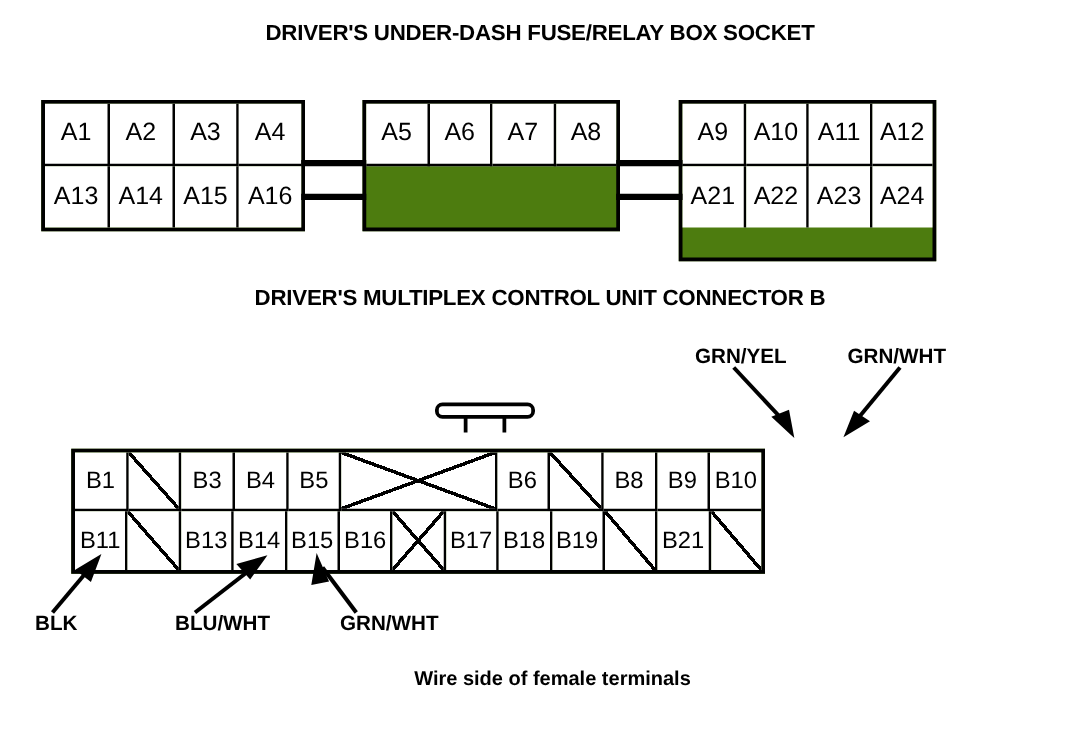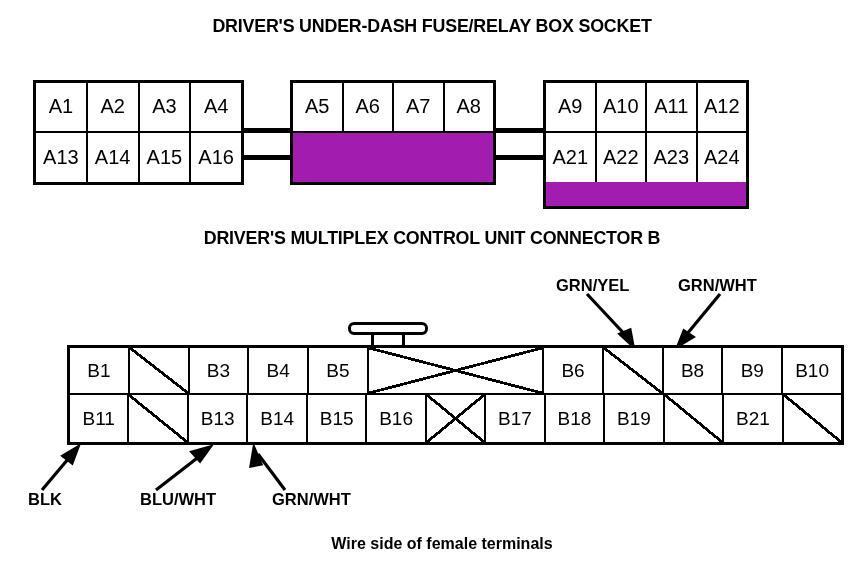--- a/index.html
+++ b/index.html
@@ -21,21 +21,21 @@
   #title-b{top:228px;}
 
   .caption{
     position:absolute;width:100%;text-align:center;
     font-size:16px;font-weight:bold;top:535px;
     font-family:"Liberation Sans", sans-serif;
     padding-left:10px;
   }
 
   
-  .conn{position:absolute;box-sizing:border-box;border:3px solid #000;background:#a21caf;}
+  .conn{position:absolute;box-sizing:border-box;border:3px solid #000;background:#4d7c0f;}
   .conn .row{display:flex;box-sizing:border-box;}
   .cell{
     box-sizing:border-box;
     border-right:2.5px solid #000;
     display:flex;align-items:center;justify-content:center;
     font-size:19px;font-weight:normal;
     font-family:"Liberation Sans", sans-serif;
     position:relative;letter-spacing:0px;
     background:#fff;
   }
@@ -70,21 +70,21 @@
   .conn-a .cell{flex:1 1 0;font-size:20px;}
 
   
   .linkbar{position:absolute;background:#000;height:5px;}
   #linkbar-1a{left:241px;top:128px;width:52px;}
   #linkbar-1b{left:241px;top:155px;width:52px;}
   #linkbar-2a{left:493px;top:128px;width:53px;}
   #linkbar-2b{left:493px;top:155px;width:53px;}
 
   
-  #conn-b{left:57px;top:345px;width:777px;height:100px;margin-left:10px;}
+  #conn-b{left:57px;top:359px;width:555px;height:100px;}
   .conn-b .row{height:47px;}
   .conn-b .cell{font-size:19px;}
 
   
   #latch{position:absolute;left:348px;top:322px;width:80px;height:24px;}
   #latch .cap{
     position:absolute;left:0;top:0;width:80px;height:13px;
     box-sizing:border-box;border:3.5px solid #000;border-radius:6px;background:#fff;
   }
   #latch .neck{

